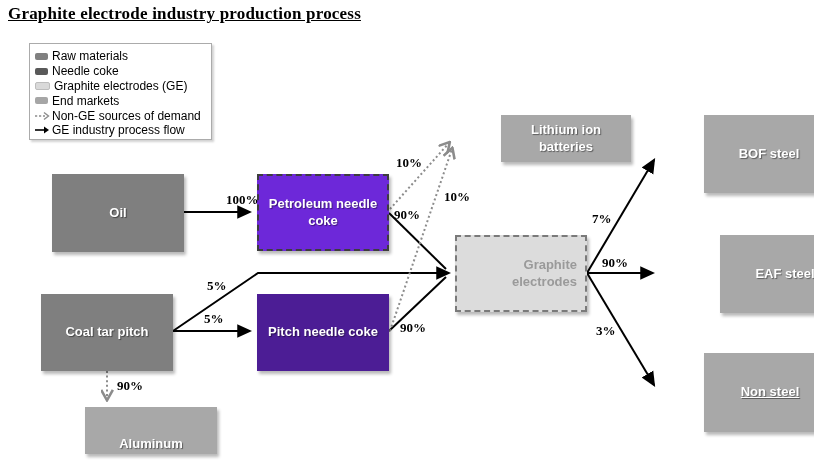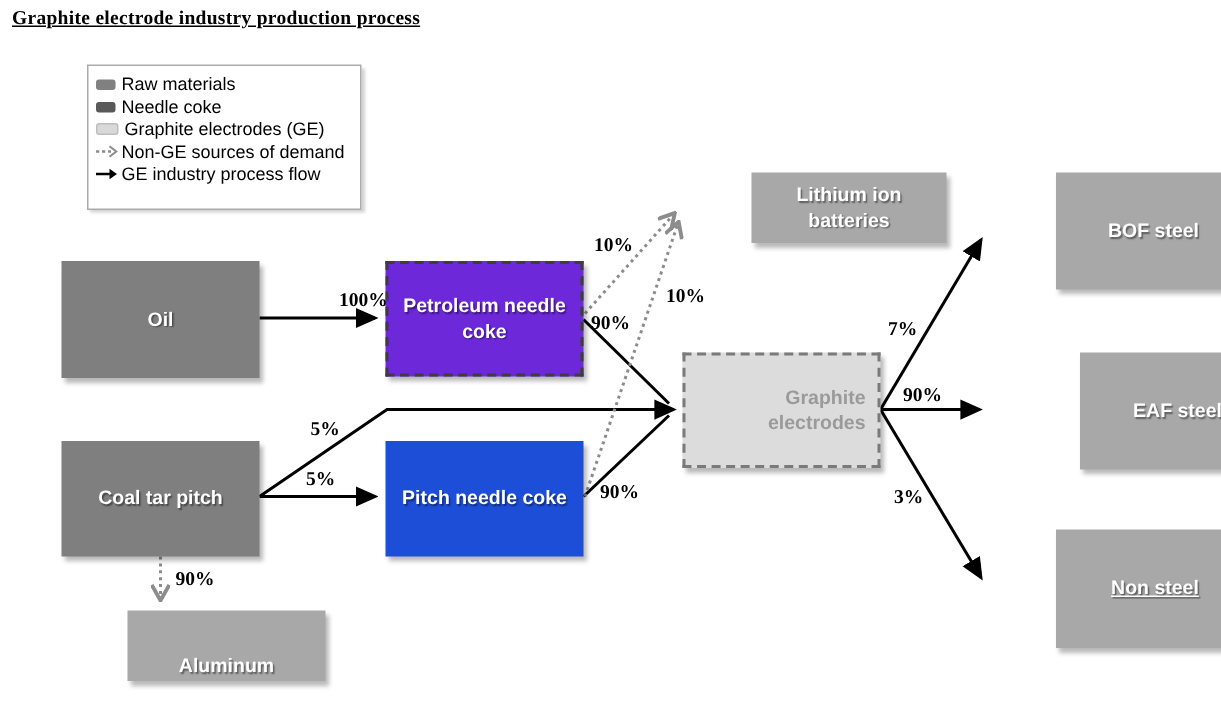--- a/index.html
+++ b/index.html
@@ -3,44 +3,44 @@
 <meta charset="utf-8">
 <style>
   html,body{margin:0;padding:0;background:#ffffff;}
   #canvas{
     position:relative;width:814px;height:473px;background:#ffffff;
     font-family:"Liberation Sans",sans-serif;overflow:hidden;
   }
   
   .title{
     position:absolute;left:8px;top:4px;
-    font-family:"Liberation Serif",serif;font-weight:bold;font-size:13px;
+    font-family:"Liberation Serif",serif;font-weight:bold;font-size:17px;
     color:#000;text-decoration:underline;letter-spacing:.2px;
   }
   
   .legend{
-    position:absolute;left:58px;top:43px;width:183px;height:97px;
+    position:absolute;left:29px;top:43px;width:183px;height:97px;
     background:#fff;border:1px solid #ababab;
     box-shadow:2px 2px 2px rgba(0,0,0,.18);
     padding:5px 4px 0 5px;box-sizing:border-box;
   }
   .legend-row{display:flex;align-items:center;height:14.8px;}
   .legend-swatch{width:13px;height:7px;border-radius:2px;margin-right:4px;flex:0 0 13px;}
   .legend-label{font-size:12px;color:#000;white-space:nowrap;line-height:14px;}
   .legend-arrow{width:15px;height:10px;margin-right:2px;flex:0 0 15px;}
   
   .node{
     position:absolute;display:flex;align-items:center;justify-content:center;
     text-align:center;font-weight:bold;font-size:13px;line-height:1.25;
     color:#fff;box-sizing:border-box;padding:2px 8px;
     box-shadow:2px 3px 3px rgba(0,0,0,.28);
     text-shadow:1px 1px 1px rgba(0,0,0,.45);
   }
   .raw{background:#7f7f7f;}
-  .needle{background:#1d4ed8;}
+  .needle{background:#4c1d95;}
   .needle-dashed{background:#6d28d9;border:2px dashed #3d3d3d;}
   .ge{background:#dcdcdc;border:2px dashed #7a7a7a;color:#9a9a9a;text-shadow:none;text-align:right;}
   .end{background:#a8a8a8;margin-left:44px;}
   
   .flow-label{
     position:absolute;font-family:"Liberation Serif",serif;font-weight:bold;
     font-size:13px;color:#000;white-space:nowrap;
   }
   svg.wires{position:absolute;left:0;top:0;}
 </style>
@@ -56,20 +56,24 @@
       <span class="legend-swatch" style="background:#808080"></span>
       <span class="legend-label">Raw materials</span>
     </div>
     <div class="legend-row">
       <span class="legend-swatch" style="background:#595959"></span>
       <span class="legend-label">Needle coke</span>
     </div>
     <div class="legend-row">
       <span class="legend-swatch" style="background:#d9d9d9;border:1px solid #bdbdbd;height:6px;"></span>
       <span class="legend-label">Graphite electrodes (GE)</span>
+    </div>
+    <div class="legend-row">
+      <span class="legend-swatch" style="background:#a6a6a6"></span>
+      <span class="legend-label">End markets</span>
     </div>
     <div class="legend-row">
       <svg class="legend-arrow" viewBox="0 0 15 10">
         <line x1="0" y1="5" x2="10" y2="5" stroke="#8c8c8c" stroke-width="1.6" stroke-dasharray="2.2 1.8"></line>
         <polyline points="9,1.5 13.5,5 9,8.5" fill="none" stroke="#8c8c8c" stroke-width="1.4"></polyline>
       </svg>
       <span class="legend-label">Non-GE sources of demand</span>
     </div>
     <div class="legend-row">
       <svg class="legend-arrow" viewBox="0 0 15 10">
@@ -97,21 +101,21 @@
     <line x1="173" y1="331" x2="250" y2="331" stroke="#000" stroke-width="2" marker-end="url(#ah-black)"></line>
     <line x1="587" y1="273" x2="654" y2="160" stroke="#000" stroke-width="2" marker-end="url(#ah-black)"></line>
     <line x1="587" y1="273" x2="653" y2="273" stroke="#000" stroke-width="2" marker-end="url(#ah-black)"></line>
     <line x1="587" y1="273" x2="654" y2="385" stroke="#000" stroke-width="2" marker-end="url(#ah-black)"></line>
 
     <line x1="390" y1="209" x2="449" y2="143" stroke="#8c8c8c" stroke-width="2" stroke-dasharray="2 2.6" marker-end="url(#ah-gray)"></line>
     <line x1="390" y1="331" x2="452" y2="149" stroke="#8c8c8c" stroke-width="2" stroke-dasharray="2 2.6" marker-end="url(#ah-gray)"></line>
     <line x1="107" y1="371" x2="107" y2="399" stroke="#8c8c8c" stroke-width="2" stroke-dasharray="2 2.6" marker-end="url(#ah-gray)"></line>
   </svg>
 
-  <div class="node raw" style="left:41px;top:174px;width:132px;height:78px;">
+  <div class="node raw" style="left:52px;top:174px;width:132px;height:78px;">
     <span>Oil</span>
   </div>
   <div class="node raw" style="left:41px;top:294px;width:132px;height:77px;">
     <span>Coal tar pitch</span>
   </div>
   <div class="node needle-dashed" style="left:257px;top:174px;width:132px;height:77px;">
     <span>Petroleum needle coke</span>
   </div>
   <div class="node needle" style="left:257px;top:294px;width:132px;height:77px;">
     <span>Pitch needle coke</span>

